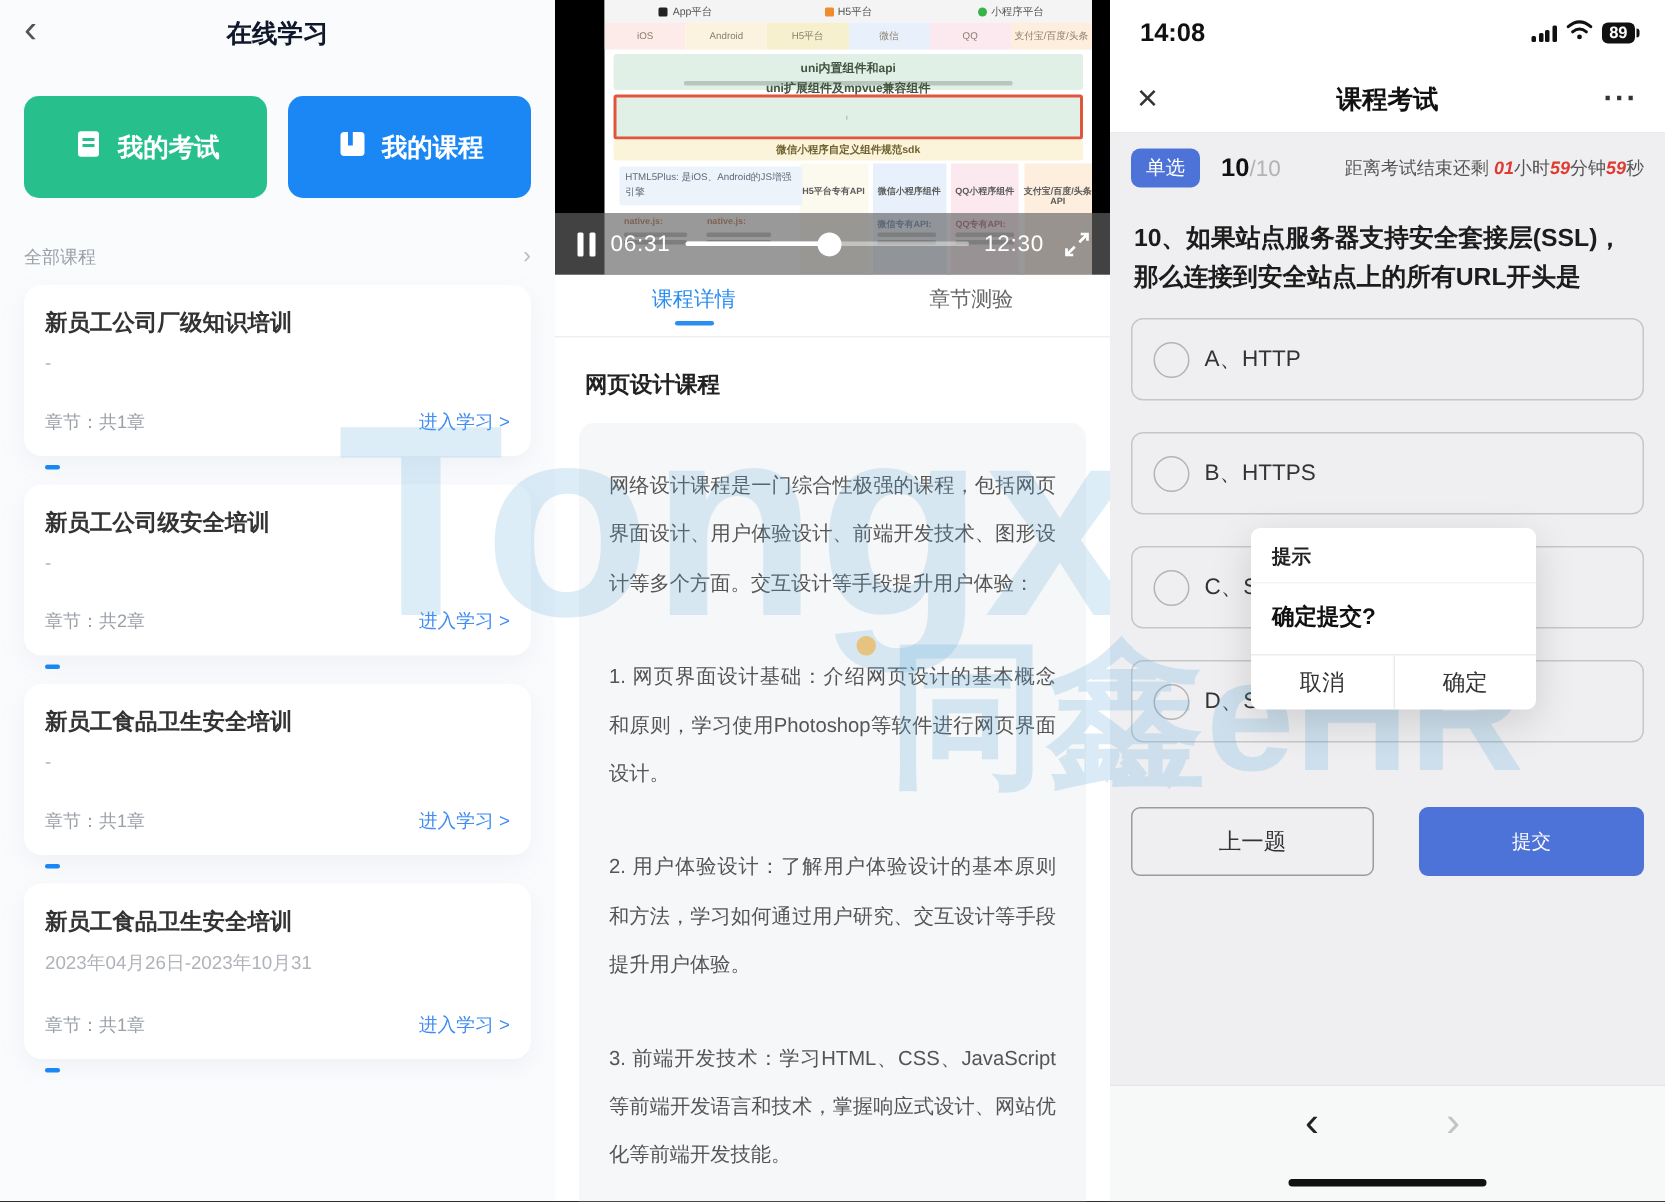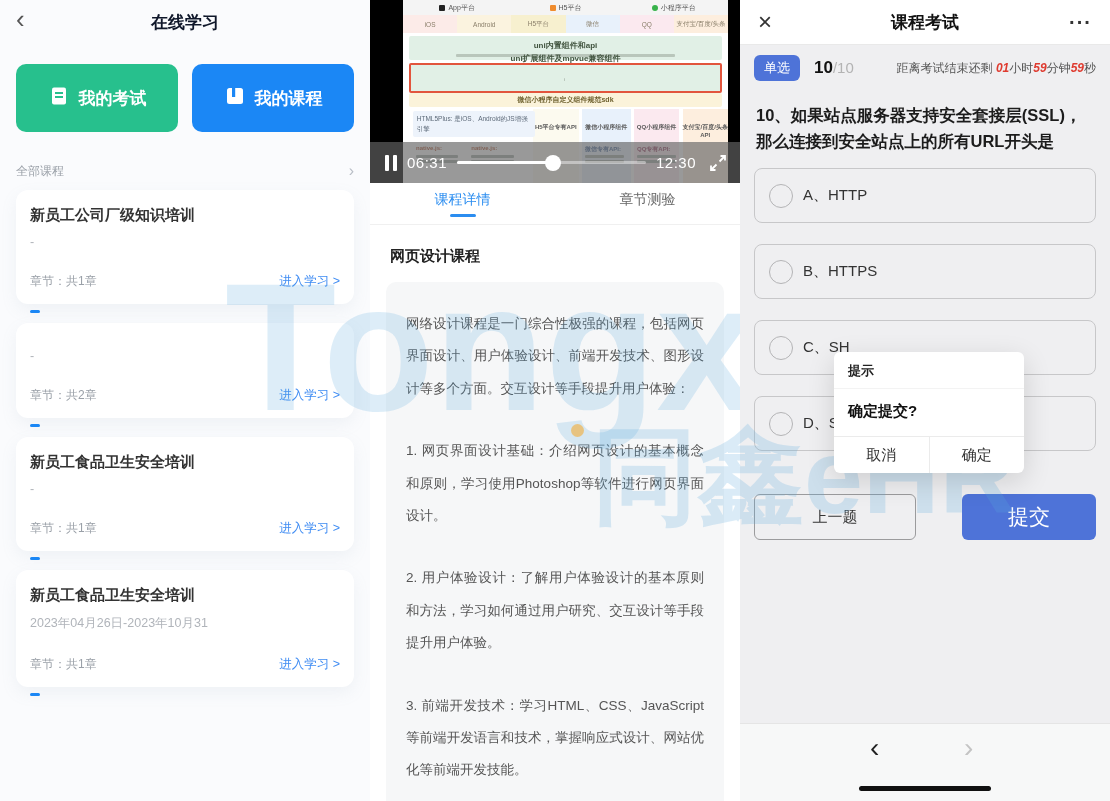--- a/index.html
+++ b/index.html
@@ -108,22 +108,22 @@
   .timer .red{color:#df3b30;font-style:italic;font-weight:600;}
   .question{padding:12px 16px 0;font-size:16.5px;font-weight:700;color:#1c1c1c;line-height:1.55;}
   .options{margin:14px 14px 0;}
   .option{border:1px solid #c7c7c9;border-radius:8px;height:53px;display:flex;align-items:center;
           padding:0 14px;margin-bottom:21px;}
   .radio{width:22px;height:22px;border:1.5px solid #b4b4b6;border-radius:50%;margin-right:10px;flex:none;background:transparent;}
   .opt-label{font-size:15px;color:#333;}
   .footer-btns{display:flex;justify-content:space-between;padding:22px 14px 0;}
   .prev-btn{width:162px;height:46px;border:1px solid #9b9b9d;border-radius:6px;background:transparent;
             font-size:15px;color:#333;font-family:inherit;}
-  .submit-btn{width:134px;height:46px;border:none;border-radius:6px;background:#4e73d8;color:#fff;
-              font-size:21px;font-family:inherit;}
+  .submit-btn{width:150px;height:46px;border:none;border-radius:6px;background:#4e73d8;color:#fff;
+              font-size:13px;font-family:inherit;}
   .bottom-nav{position:absolute;left:0;right:0;top:723px;bottom:0;background:#f7f8f8;border-top:1px solid #e5e5e5;}
   .bn-back{position:absolute;left:130px;top:8px;font-size:28px;color:#222;}
   .bn-fwd{position:absolute;left:224px;top:8px;font-size:28px;color:#c4c4c4;}
   .home-bar{position:absolute;left:119px;top:62px;width:132px;height:5px;border-radius:3px;background:#111;}
   .dialog{position:absolute;left:94px;top:352px;width:190px;background:#fff;border-radius:6px;
           box-shadow:0 8px 28px rgba(0,0,0,.14);z-index:20;}
   .dlg-title{padding:10px 14px 8px;font-size:13px;font-weight:700;color:#222;border-bottom:1px solid #f3f3f3;}
   .dlg-msg{padding:13px 14px 15px;font-size:15px;font-weight:700;color:#111;}
   .dlg-btns{display:flex;border-top:1px solid #ebebeb;height:36px;}
   .dlg-btn{flex:1;display:flex;align-items:center;justify-content:center;font-size:15px;color:#333;
@@ -184,20 +184,21 @@
         <div class="card-foot">
           <span class="card-chapters">章节：共1章</span>
           <span class="card-action">进入学习 &gt;</span>
         </div>
       </div>
       <div class="dash"></div>
     </div>
 
     <div class="course-block">
       <div class="card">
+        <div class="card-title">新员工公司级安全培训</div>
         <div class="card-date">-</div>
         <div class="card-foot">
           <span class="card-chapters">章节：共2章</span>
           <span class="card-action">进入学习 &gt;</span>
         </div>
       </div>
       <div class="dash"></div>
     </div>
 
     <div class="course-block">
@@ -330,20 +331,39 @@
     <div class="desc-box">
       <p>网络设计课程是一门综合性极强的课程，包括网页界面设计、用户体验设计、前端开发技术、图形设计等多个方面。交互设计等手段提升用户体验：</p>
       <p>1. 网页界面设计基础：介绍网页设计的基本概念和原则，学习使用Photoshop等软件进行网页界面设计。</p>
       <p>2. 用户体验设计：了解用户体验设计的基本原则和方法，学习如何通过用户研究、交互设计等手段提升用户体验。</p>
       <p>3. 前端开发技术：学习HTML、CSS、JavaScript等前端开发语言和技术，掌握响应式设计、网站优化等前端开发技能。</p>
 
     </div>
   </section>
 
   <section class="panel right">
+    <div class="statusbar">
+      <span class="st-time">14:08</span>
+      <span class="st-icons">
+        <span class="sig">
+            <i></i>
+            <i></i>
+            <i></i>
+            <i></i>
+          </span>
+        <span>
+          <svg width="18" height="14" viewBox="0 0 18 14" fill="none" stroke="#111" stroke-width="2" stroke-linecap="round">
+            <path d="M1.5 4.8 Q9 -1.6 16.5 4.8"></path>
+            <path d="M4.4 8.2 Q9 4.4 13.6 8.2"></path>
+            <circle cx="9" cy="11.6" r="1.6" fill="#111" stroke="none"></circle>
+          </svg>
+        </span>
+        <span class="battery">89</span>
+      </span>
+    </div>
 
     <div class="navbar">
       <span class="nv-close">×</span>
       <span class="nv-title">课程考试</span>
       <span class="nv-more">···</span>
     </div>
 
     <div class="quiz-bar">
       <span class="type-badge">单选</span>
       <span class="q-count"><span>10</span><span class="q-total">/10</span></span>

